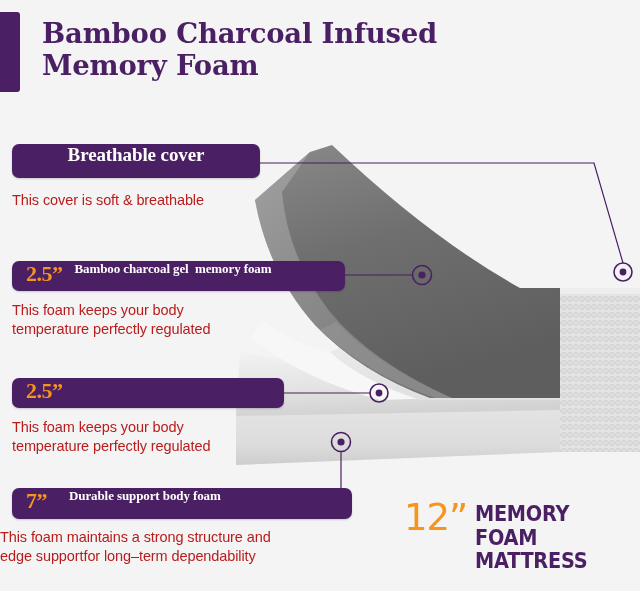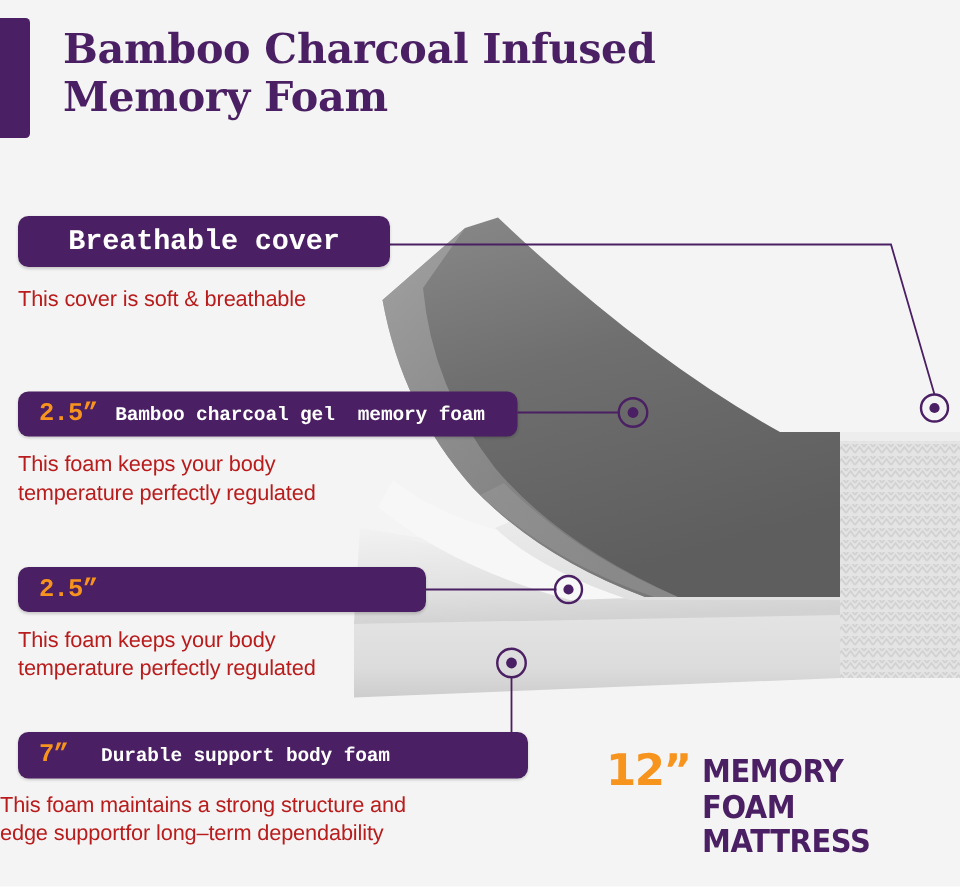--- a/index.html
+++ b/index.html
@@ -50,31 +50,30 @@
     height: 591px;
   }
 
   
   .badge {
     position: absolute;
     box-sizing: border-box;
     background: #4b1f63;
     border-radius: 7px;
     display: flex;
-    align-items: center;
     padding: 0 14px;
     color: #ffffff;
-    font-family: Liberation Mono, monospace;
+    font-family: Liberation Serif, serif;
     font-weight: bold;
     white-space: pre;
     box-shadow: 0 1px 2px rgba(0,0,0,0.18);
   }
   .badge .meas {
     color: #f7941e;
-    font-size: 17px;
+    font-size: 22px;
     margin-right: 12px;
     letter-spacing: -0.5px;
   }
   .badge .btext {
     font-size: 13px;
     letter-spacing: -0.1px;
   }
   #badge-1 { left: 12px;  top: 144px; width: 248px; height: 34px; justify-content: center; }
   #badge-1 .btext { font-size: 19px; }
   #badge-2 { left: 12px;  top: 261px; width: 333px; height: 30px; }
@@ -100,22 +99,22 @@
   #summary {
     position: absolute;
     left: 404px;
     top: 500px;
     display: flex;
     align-items: flex-start;
   }
   #summary-size {
     color: #f7941e;
     font-family: "DejaVu Sans", sans-serif;
-    font-weight: bold;
-    font-size: 29px;
+    font-weight: normal;
+    font-size: 37px;
     line-height: 0.95;
     letter-spacing: -1px;
     margin-right: 8px;
   }
   #summary-label {
     color: #4b1f63;
     font-family: "DejaVu Sans", sans-serif;
     font-weight: bold;
     font-size: 21px;
     line-height: 1.12;

